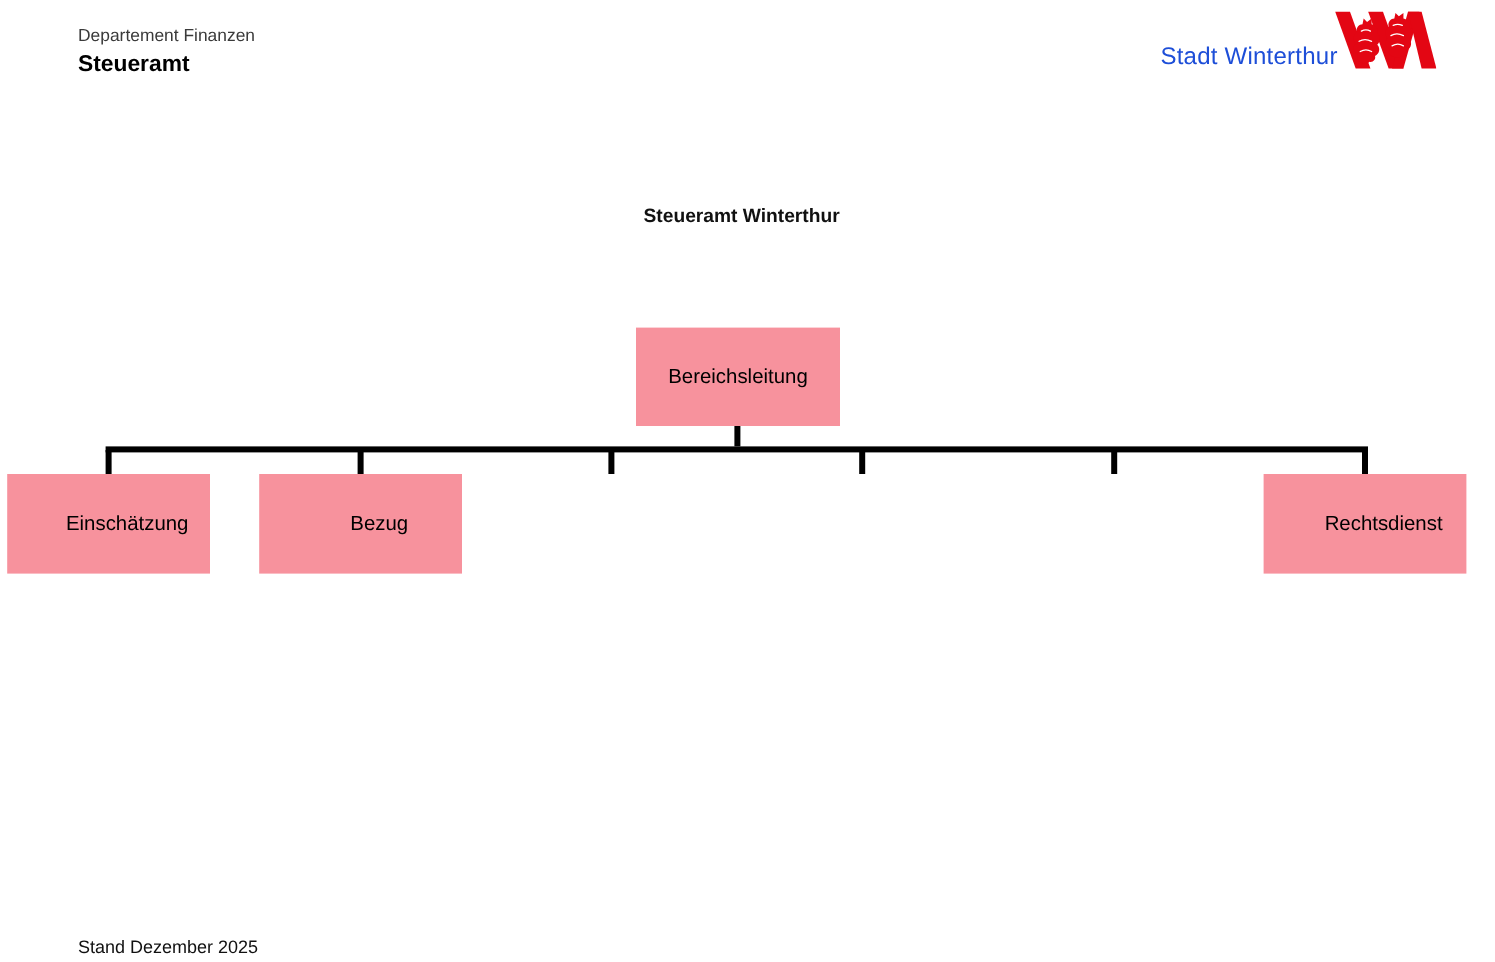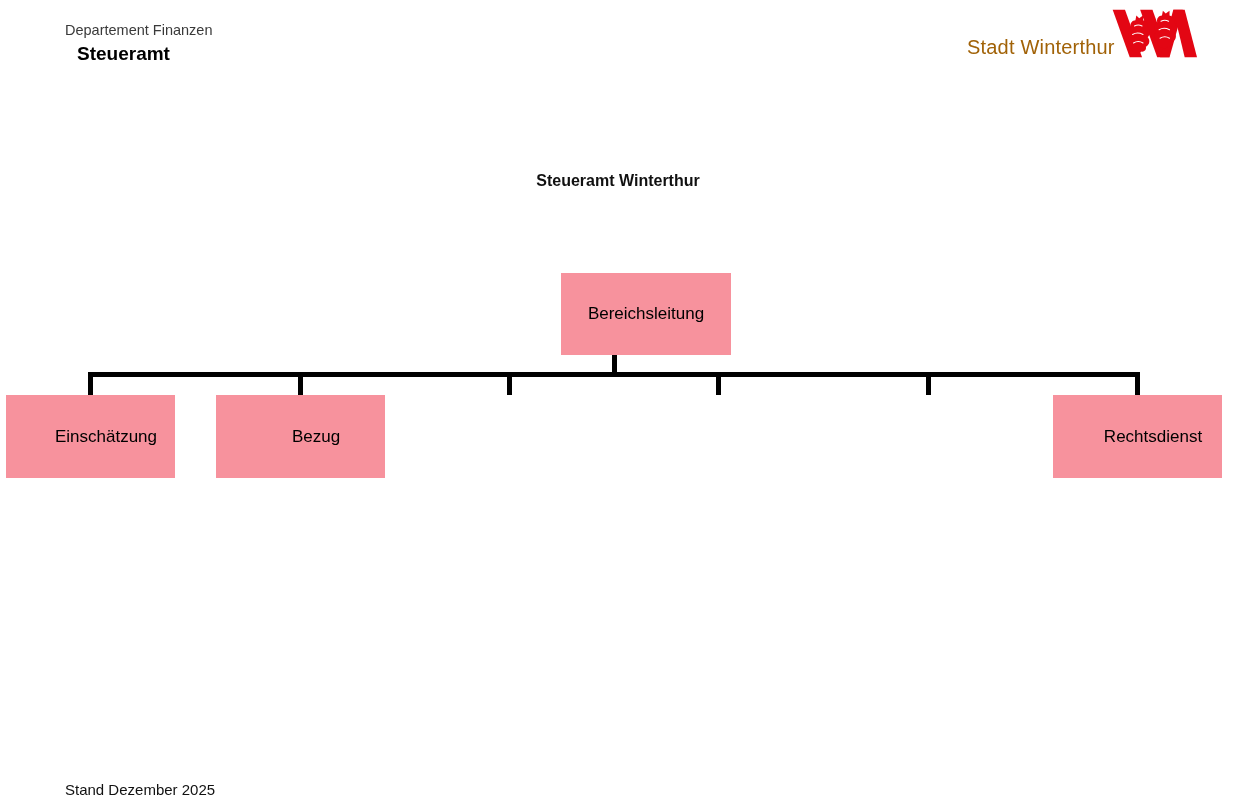--- a/index.html
+++ b/index.html
@@ -16,27 +16,26 @@
     left: 65px; top: 22px;
     font-size: 14.5px;
     color: #3a3a3a;
   }
   .office-label {
     position: absolute;
     left: 65px; top: 43px;
     font-size: 19px;
     font-weight: bold;
     color: #000000;
-    margin-left: 12px;
   }
   .logo-text {
     position: absolute;
     left: 967px; top: 36px;
     font-size: 20px;
-    color: #a16207;
+    color: #1d4ed8;
     letter-spacing: 0.2px;
   }
   .logo-svg {
     position: absolute;
     left: 1107px; top: 8px;
   }
   .page-title {
     position: absolute;
     left: 0; top: 172px;
     width: 1236px;
@@ -50,21 +49,21 @@
     box-sizing: border-box;
     background: #F7929D;
     display: flex;
     align-items: center;
     justify-content: center;
     text-align: center;
     font-size: 17px;
     line-height: 1.25;
     color: #000000;
   }
-  .root-box { left: 530px; top: 273px; width: 170px; height: 82px; margin-left: 31px; }
+  .root-box { left: 530px; top: 273px; width: 170px; height: 82px; }
   .child-box { top: 395px; width: 169px; height: 83px; padding-left: 31px; }
   .pad-wrap { padding: 0 24px; }
   .connector {
     position: absolute;
     background: #000000;
   }
   .stem   { left: 612px;  top: 354px; width: 5px;    height: 18px; }
   .h-line { left: 88px;   top: 372px; width: 1052px; height: 5px;  }
   .drop   { top: 375px;   width: 5px; height: 20px; }
   .footer-status {

